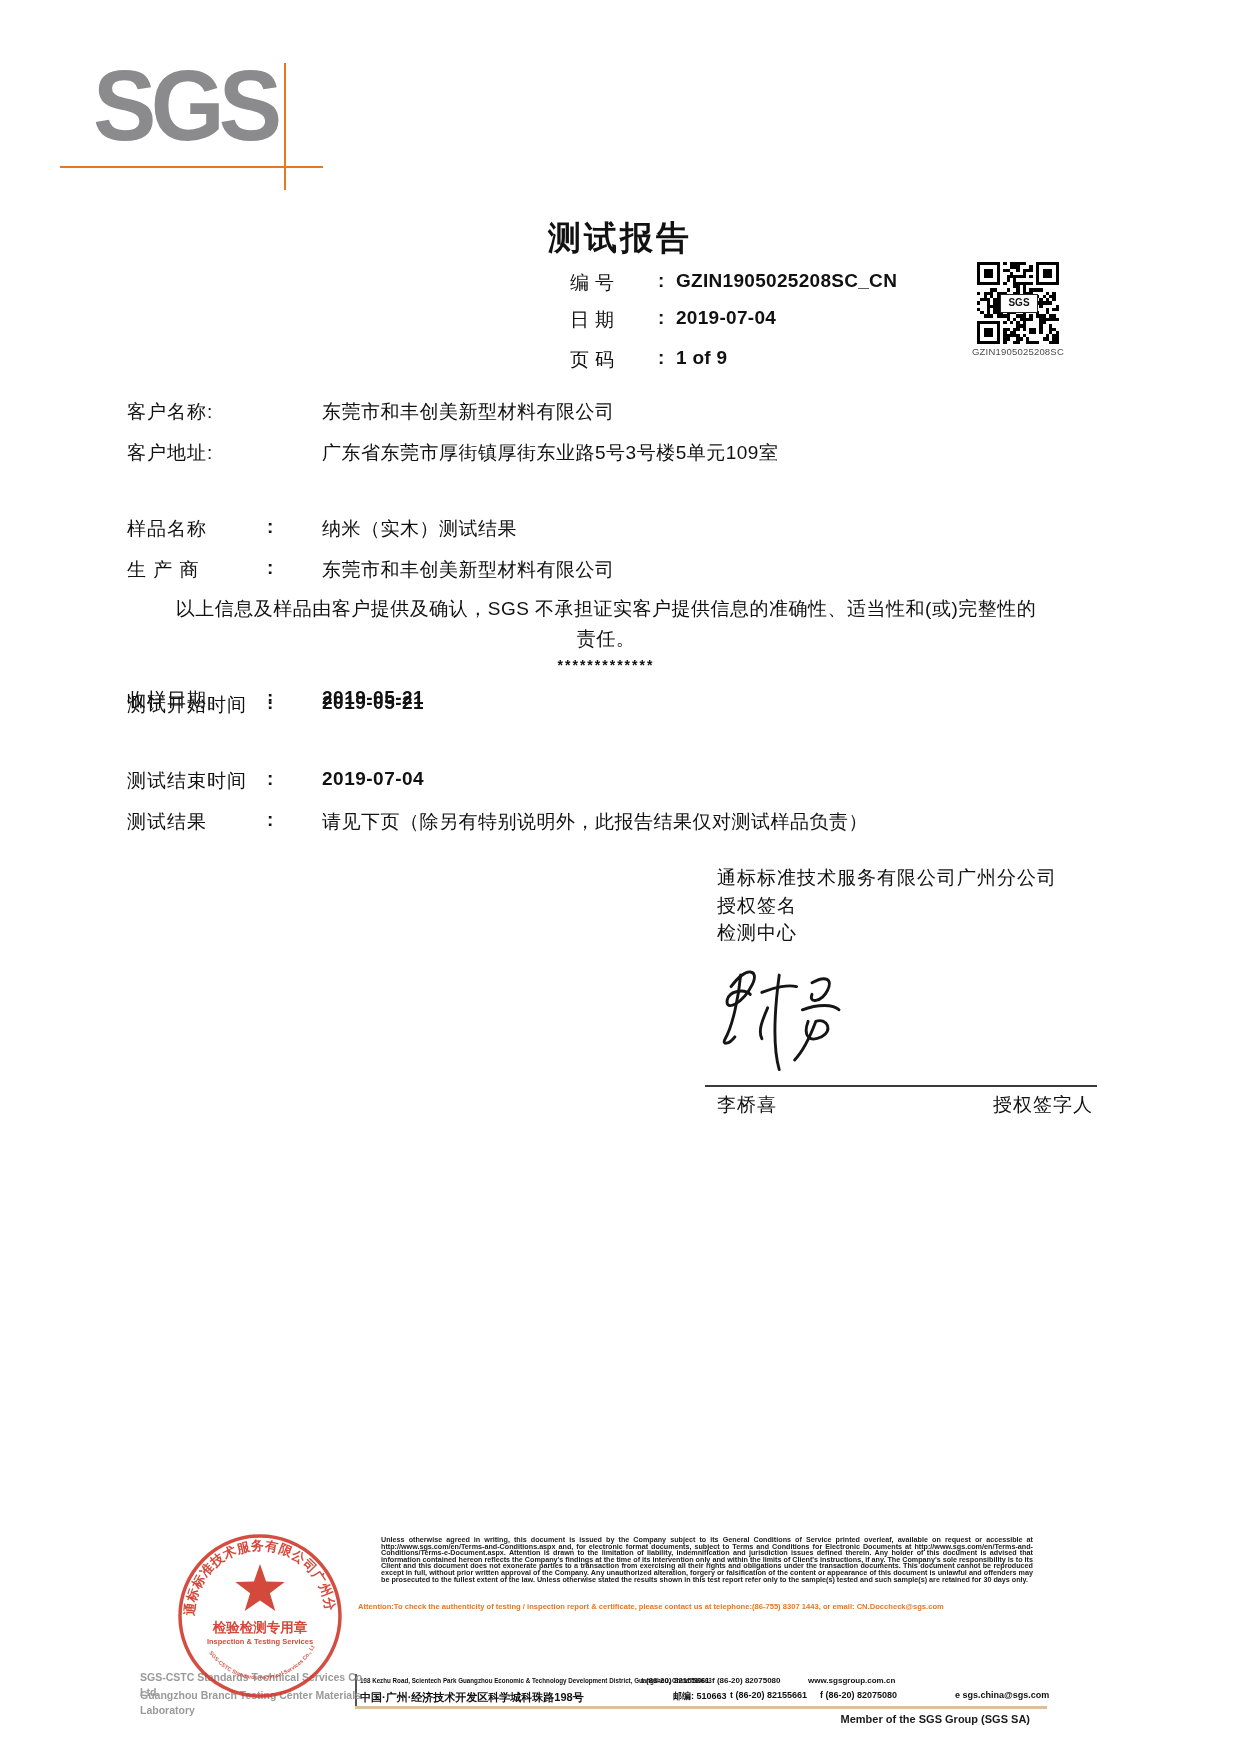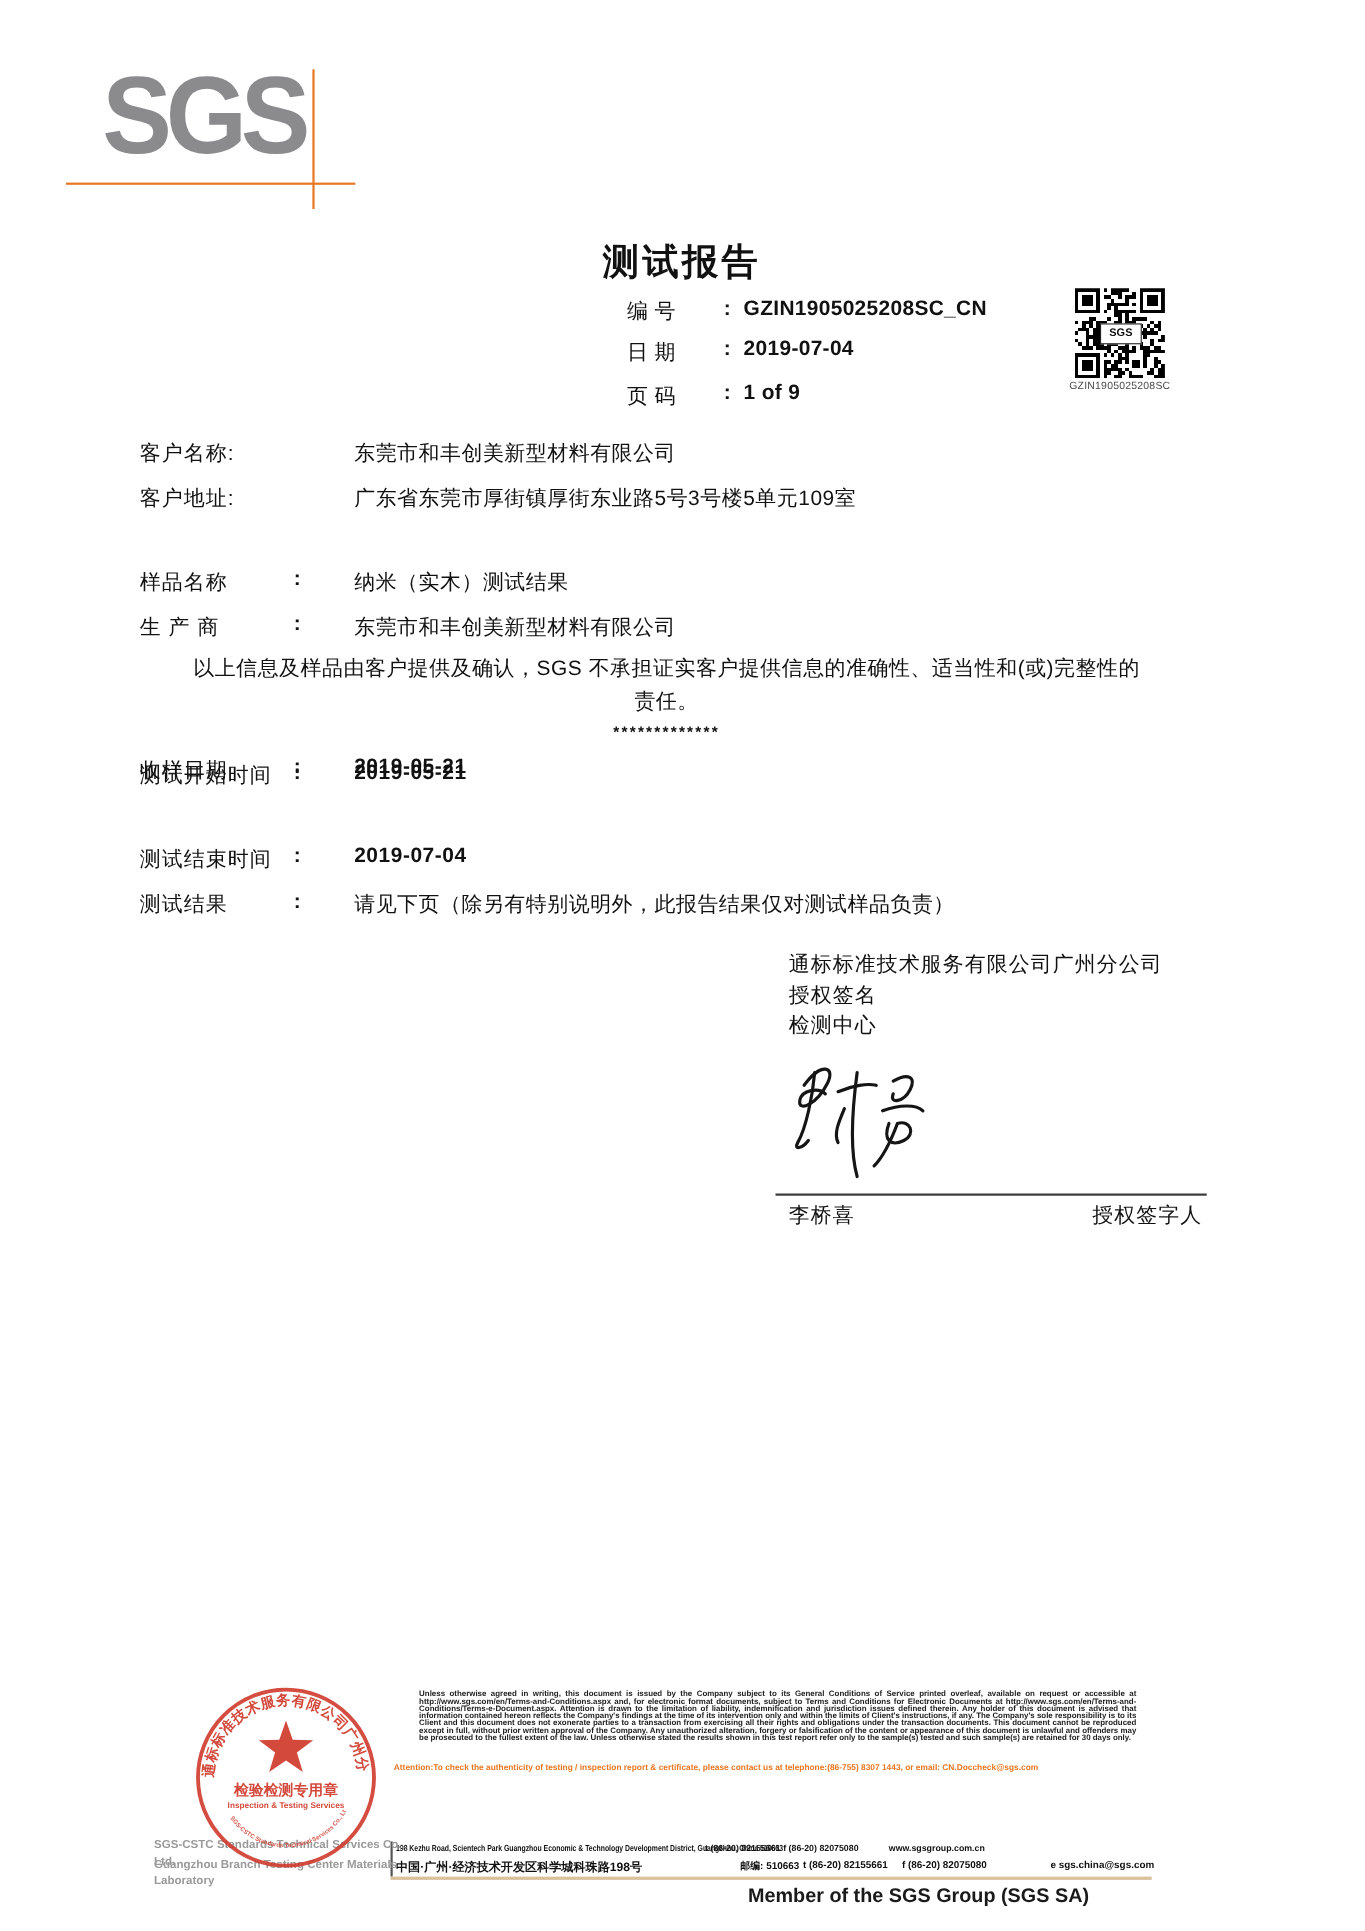--- a/index.html
+++ b/index.html
@@ -42,22 +42,22 @@
          font-weight:bold;text-align:justify;color:#1c1c1c;letter-spacing:0;margin-left:23px;}
   .attention{position:absolute;left:358px;top:1603px;width:655px;font-size:7.6px;line-height:8.2px;
              font-weight:bold;color:#e87722;}
   .addr-row{position:absolute;left:358px;height:14px;white-space:nowrap;font-weight:bold;color:#101010;}
   .addr-row .seg{position:absolute;top:0;}
   .addr-en{top:1676px;font-size:8px;}
   .addr-cn{top:1690px;font-size:11px;}
   .cond{display:inline-block;transform:scaleX(.78);transform-origin:0 0;white-space:nowrap;}
   .addr-divider{position:absolute;left:355px;top:1674px;width:2px;height:32px;background:#555;}
   .tan-line{position:absolute;left:355px;top:1706px;width:692px;height:3px;background:#d9c29b;}
-  .member{position:absolute;left:680px;top:1713px;width:350px;
-          font-size:18px;font-weight:bold;color:#1a1a1a;}
+  .member{position:absolute;left:680px;top:1713px;width:350px;text-align:right;
+          font-size:11px;font-weight:bold;color:#1a1a1a;}
   
   .stamp-sub{position:absolute;left:140px;width:230px;font-size:10.5px;font-weight:bold;
              color:#9a9a9a;line-height:15px;z-index:1;}
   .stamp{position:absolute;left:172px;top:1528px;z-index:2;}
 </style>
 </head>
 <body>
 
 <div class="page">
 

